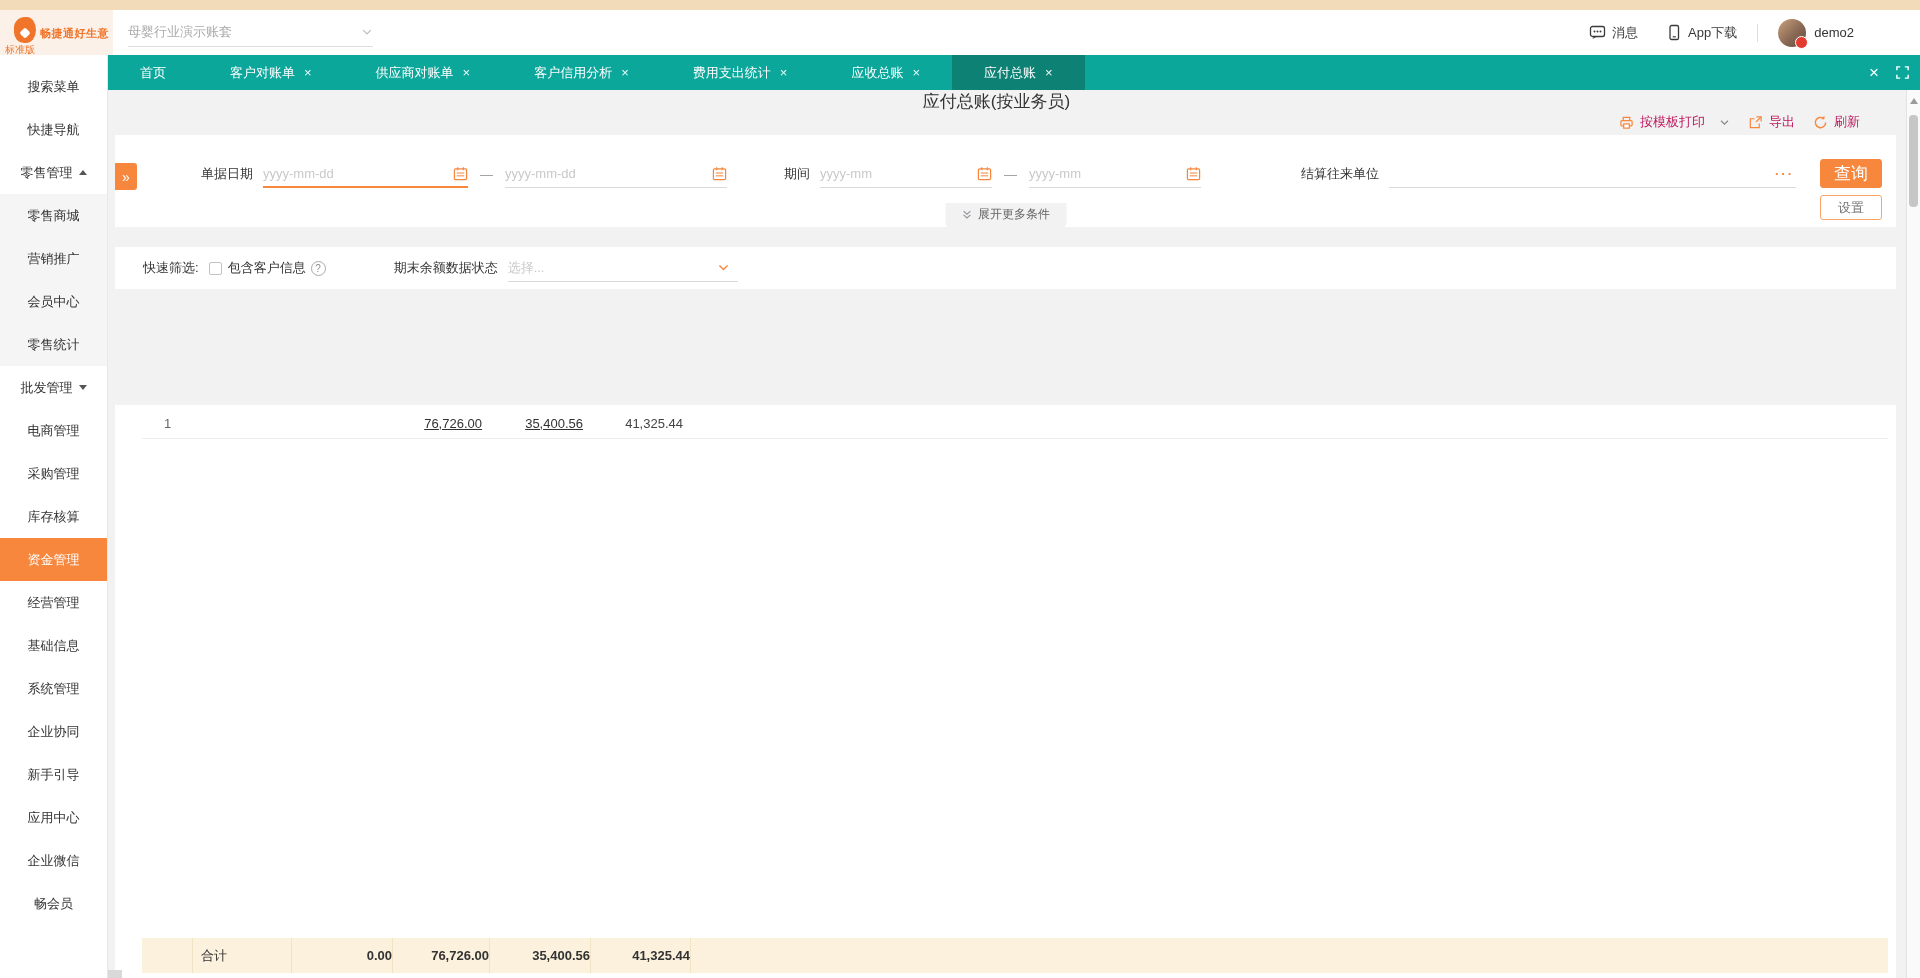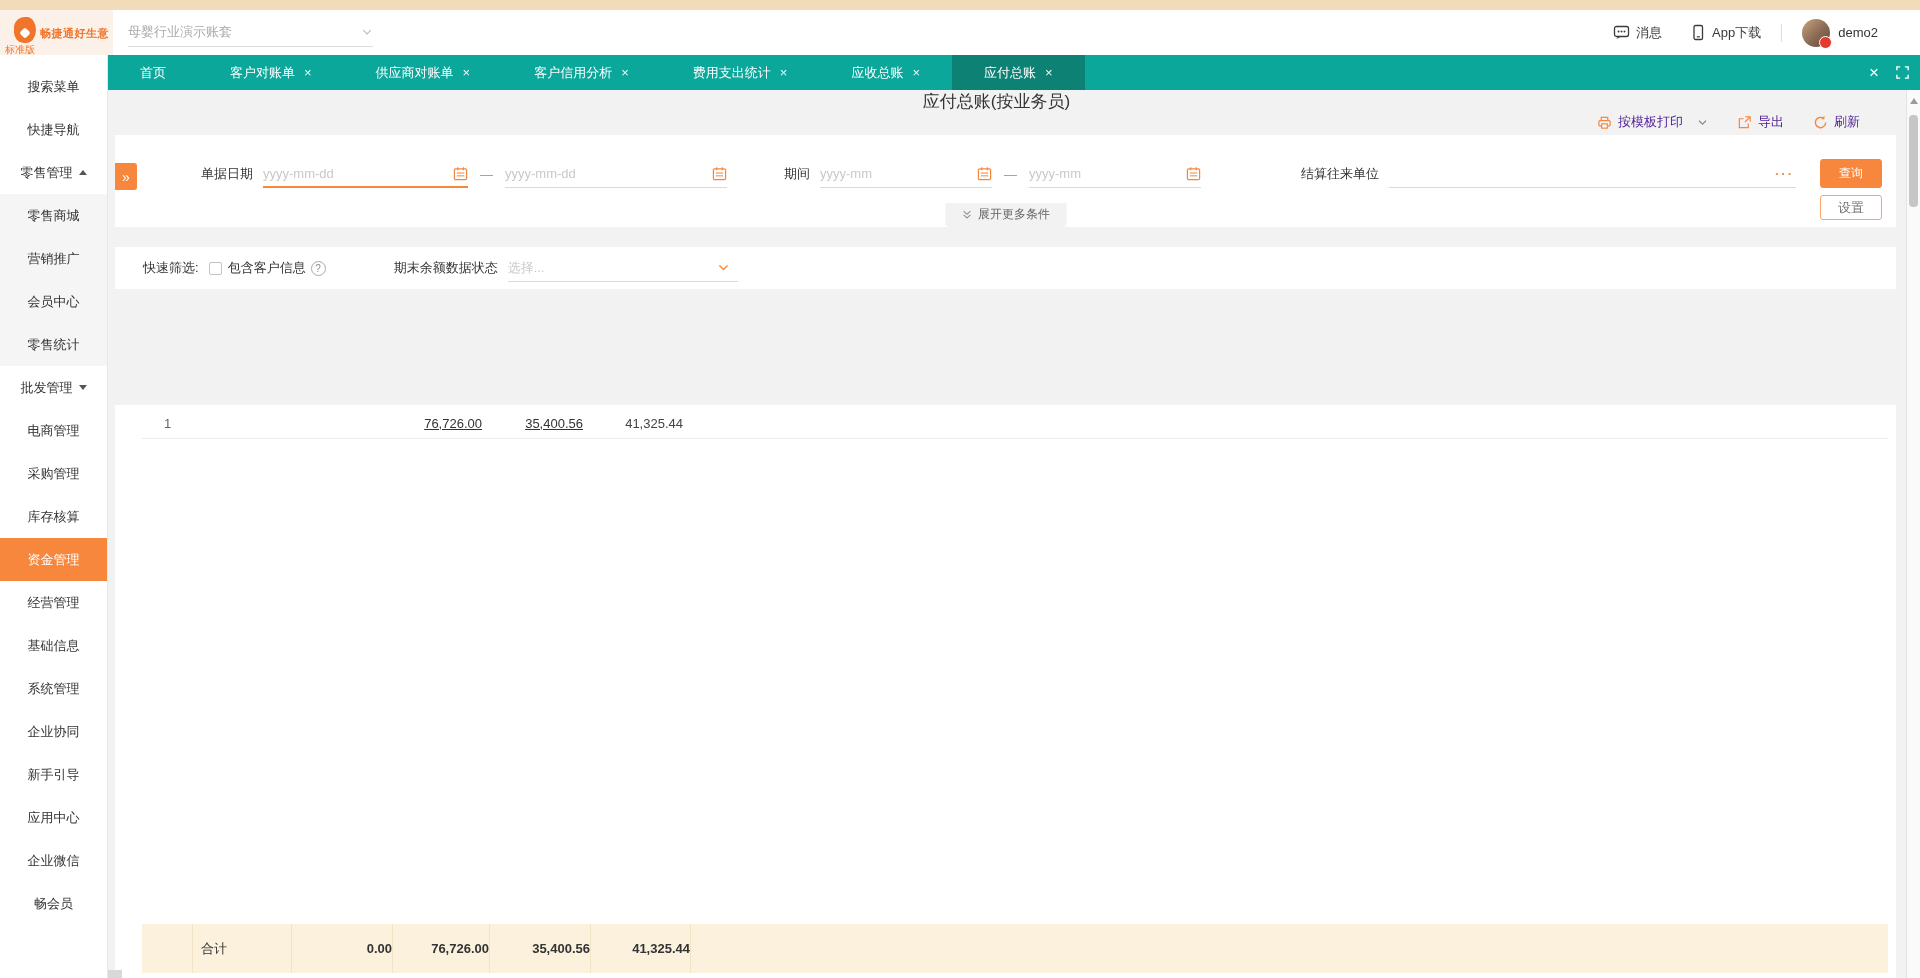--- a/index.html
+++ b/index.html
@@ -11,21 +11,21 @@
   .red-sliver { position:absolute; left:0; top:10px; width:3px; height:43px; background:#E24A36; }
   .app-header { position:absolute; left:0; top:10px; width:1920px; height:45px; background:#fff; display:flex; align-items:center; }
   .logo-box { position:relative; width:113px; height:45px; background:#FCF1E8; flex:0 0 auto; }
   .logo-icon { position:absolute; left:14px; top:7px; width:22px; height:26px; background:#F0752B;
     border-radius:55% 45% 50% 50% / 45% 55% 55% 45%; }
   .logo-icon::after { content:""; position:absolute; left:7px; top:12px; width:8px; height:8px; background:#fff; transform:rotate(45deg); border-radius:2px; }
   .logo-brand { position:absolute; left:40px; top:16px; font-size:11px; color:#F0752B; font-weight:bold; letter-spacing:.5px; }
   .logo-edition { position:absolute; left:5px; top:33px; font-size:10px; color:#F0752B; }
   .account-select { margin-left:15px; width:245px; height:28px; border-bottom:1px solid #ddd;
     display:flex; align-items:center; justify-content:space-between; color:#ABABAB; cursor:pointer; }
-  .header-right { margin-left:auto; display:flex; align-items:center; gap:0; padding-right:42px; }
+  .header-right { margin-left:auto; display:flex; align-items:center; gap:0; padding-right:66px; }
   .hr-item { display:flex; align-items:center; gap:6px; color:#3a3a3a; cursor:pointer; }
   .hr-divider { width:1px; height:18px; background:#ddd; margin:0 20px; }
   .avatar { width:28px; height:28px; border-radius:50%; position:relative; flex:0 0 auto;
     background:linear-gradient(135deg,#caa27e 0%,#8a6a55 55%,#5f4a3e 100%); margin-right:8px; }
   .avatar::after { content:""; position:absolute; right:-2px; bottom:-2px; width:11px; height:11px; border-radius:50%; background:#E23B30; border:1px solid #fff; }
   .gap28 { width:28px; }
 
   
   .tab-bar { position:absolute; left:108px; top:55px; width:1812px; height:35px; background:#0AA79A; display:flex; align-items:stretch; }
   .tab { display:flex; align-items:center; padding:0 32px; color:#fff; cursor:pointer; white-space:nowrap; }
@@ -40,37 +40,37 @@
   .sb-item.sub { background:#F5F5F5; }
   .sb-item.active { background:#F8873E; color:#fff; }
   .tri { width:0; height:0; margin-left:6px; }
   .tri.up { border-left:4px solid transparent; border-right:4px solid transparent; border-bottom:5px solid #555; }
   .tri.down { border-left:4px solid transparent; border-right:4px solid transparent; border-top:5px solid #555; }
 
   
   .main { position:absolute; left:108px; top:90px; right:14px; bottom:0; background:#F2F2F2; }
   .title-row { height:44px; display:flex; align-items:center; padding:0 46px 0 25px;flex-direction:column; }
   .page-title { font-size:17px; color:#333; }
-  .toolbar { margin-left:auto; display:flex; align-items:center; gap:29px; color:#4c1d95; }
+  .toolbar { margin-left:auto; display:flex; align-items:center; gap:18px; color:#be185d; }
   .tool { display:flex; align-items:center; gap:6px; cursor:pointer; }
   .tool svg { flex:0 0 auto; }
 
   .filter-card { position:relative; margin:1px 10px 0 7px; height:92px; background:#fff; }
   .collapse-btn { position:absolute; left:0; top:28px; width:22px; height:27px; background:#F8873E; color:#fff;
     border-radius:0 3px 3px 0; display:flex; align-items:center; justify-content:center; font-size:14px; cursor:pointer; }
   .filter-row { position:absolute; left:86px; right:100px; top:24px; height:30px; display:flex; align-items:center; }
   .f-label { color:#333; margin-right:10px; white-space:nowrap; }
   .u-field { display:flex; align-items:center; border-bottom:1px solid #DADADA; height:28px; }
   .u-field input { border:0; outline:0; background:transparent; flex:1; font-size:13px; color:#333; min-width:0; font-family:inherit; }
   .u-field input::placeholder { color:#C9C9C9; }
   .u-field.focused { border-bottom:2px solid #F8873E; }
   .dash { color:#999; margin:0 12px; }
   .ellipsis-btn { color:#F8873E; font-weight:bold; letter-spacing:2px; cursor:pointer; padding:0 2px; }
   .filter-btns { position:absolute; right:14px; top:24px; width:62px; }
-  .btn-primary { width:62px; height:29px; background:#F8873E; border:1px solid #F8873E; color:#fff; border-radius:3px; font-size:12px; cursor:pointer; font-family:inherit; }
+  .btn-primary { width:62px; height:29px; background:#F8873E; border:1px solid #F8873E; color:#fff; border-radius:3px; font-size:17px; cursor:pointer; font-family:inherit; }
   .btn-outline { margin-top:7px; width:62px; height:25px; background:#fff; border:1px solid #F9A468; color:#737373; border-radius:3px; font-size:13px; cursor:pointer; font-family:inherit; }
   .expand-pill { position:absolute; left:50%; bottom:0; transform:translateX(-50%); background:#F2F2F2; color:#666;
     font-size:12px; padding:3px 16px 4px; border-radius:0 0 4px 4px; display:flex; align-items:center; gap:6px; cursor:pointer; }
 
   .quick-row { margin:20px 10px 0 7px; height:42px; background:#fff; display:flex; align-items:center; padding-left:28px; }
   .checkbox { width:13px; height:13px; border:1px solid #C3C3C3; border-radius:2px; background:#fff; margin:0 6px 0 10px; cursor:pointer; flex:0 0 auto; }
   .help-circle { width:15px; height:15px; border:1px solid #A9A9A9; border-radius:50%; color:#8d8d8d; font-size:10px;
     display:flex; align-items:center; justify-content:center; margin-left:5px; cursor:pointer; }
   .select-field { display:flex; align-items:center; width:230px; border-bottom:1px solid #DADADA; height:28px; margin-left:10px; cursor:pointer; }
   .placeholder-text { color:#C9C9C9; flex:1; }
@@ -82,21 +82,21 @@
   .t-head { background:#F3F3F3; border-top:1px solid #E6E6E6; border-bottom:1px solid #E6E6E6; font-weight:bold; }
   .t-head .cell { border-right:1px solid #E2E2E2; height:100%; display:flex; align-items:center; justify-content:center; }
   .t-head .cell.rest { border-right:0; }
   .cell { flex:0 0 auto; }
   .c-gear { width:51px; } .c-name { width:99px; } .c-open { width:101px; } .c-pay { width:97px; } .c-paid { width:101px; } .c-end { width:100px; }
   .rest { flex:1 1 auto; }
   .t-data { border-bottom:1px solid #EDEDED; color:#444; }
   .t-data .num { text-align:right; padding-right:8px; }
   .t-data .idx { text-align:center; color:#666; }
   .link-num { text-decoration:underline; cursor:pointer; color:#333; }
-  .total-row { position:absolute; left:27px; right:8px; bottom:5px; height:49px; background:#FBF1DC; display:flex; align-items:center; font-weight:bold; color:#333; }
+  .total-row { position:absolute; left:27px; right:8px; bottom:5px; height:35px; background:#FBF1DC; display:flex; align-items:center; font-weight:bold; color:#333; }
   .total-row .cell { height:100%; display:flex; align-items:center; border-right:1px solid #F0E3C6; }
   .total-row .cell.rest { border-right:0; }
   .total-row .lbl { padding-left:8px; font-weight:normal; }
   .total-row .num { justify-content:flex-end; }
   .h-scroll-corner { position:absolute; left:0; bottom:0; width:14px; height:8px; background:#D9D9D9; }
 
   
   .v-scrollbar { position:absolute; right:0; top:90px; bottom:0; width:14px; background:#FAFAFA; border-left:1px solid #E3E3E3; }
   .sb-arrow-up { position:absolute; top:8px; left:3px; width:0; height:0; border-left:4px solid transparent; border-right:4px solid transparent; border-bottom:6px solid #9B9B9B; cursor:pointer; }
   .sb-thumb { position:absolute; top:25px; left:2px; width:9px; height:92px; background:#C6C6C6; border-radius:4px; cursor:pointer; }

